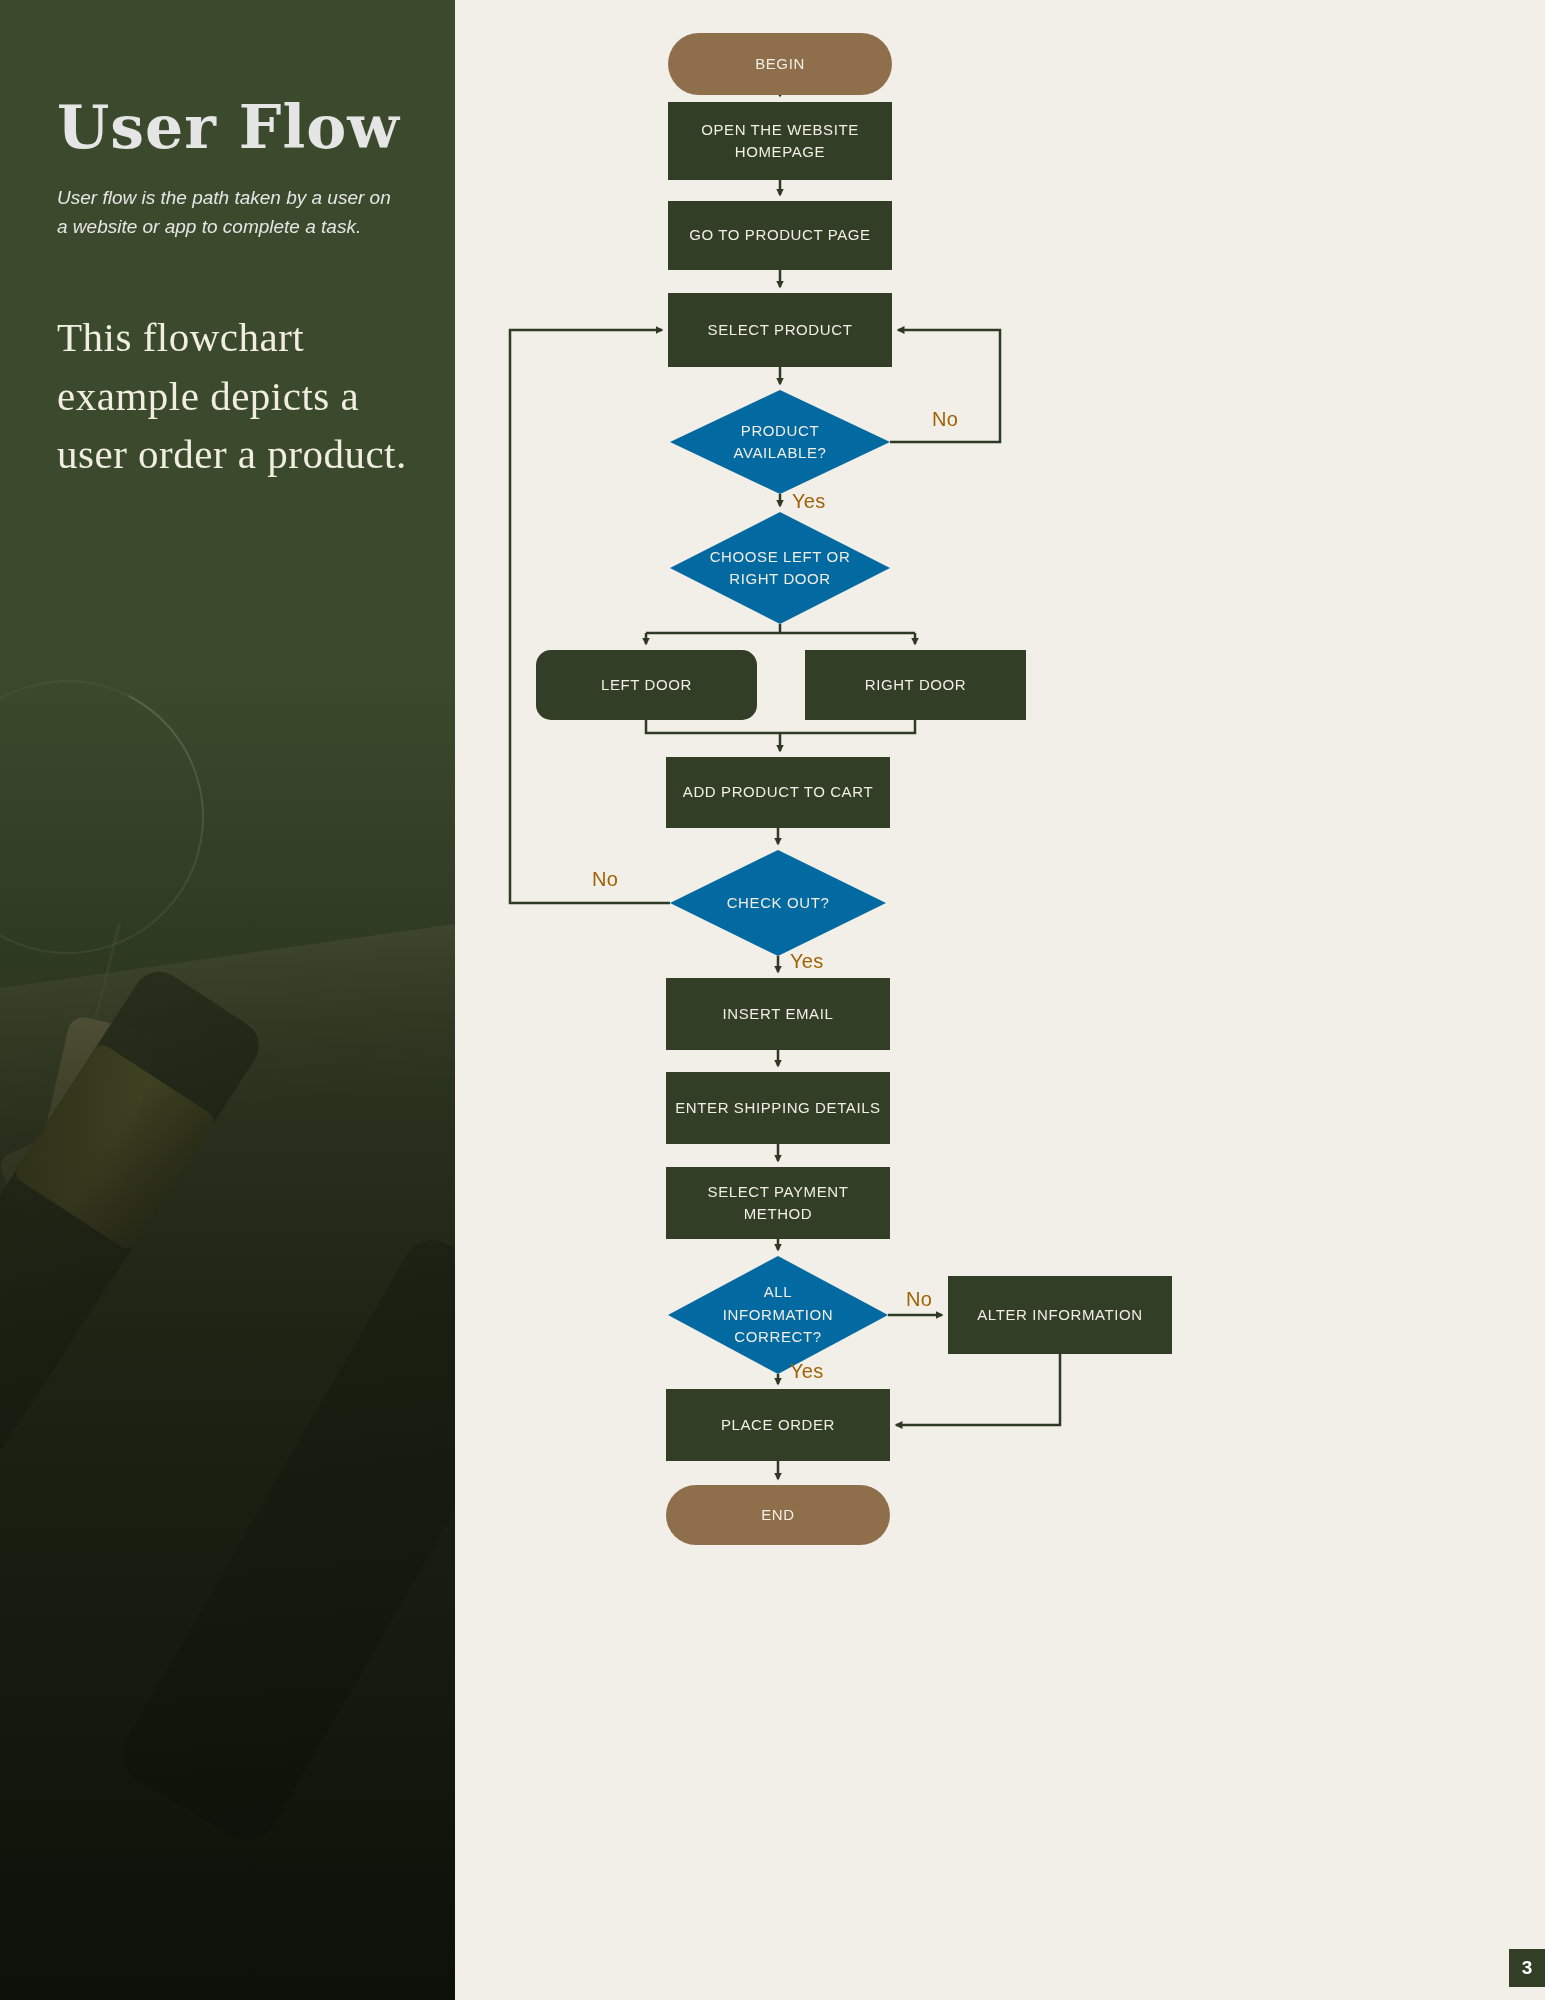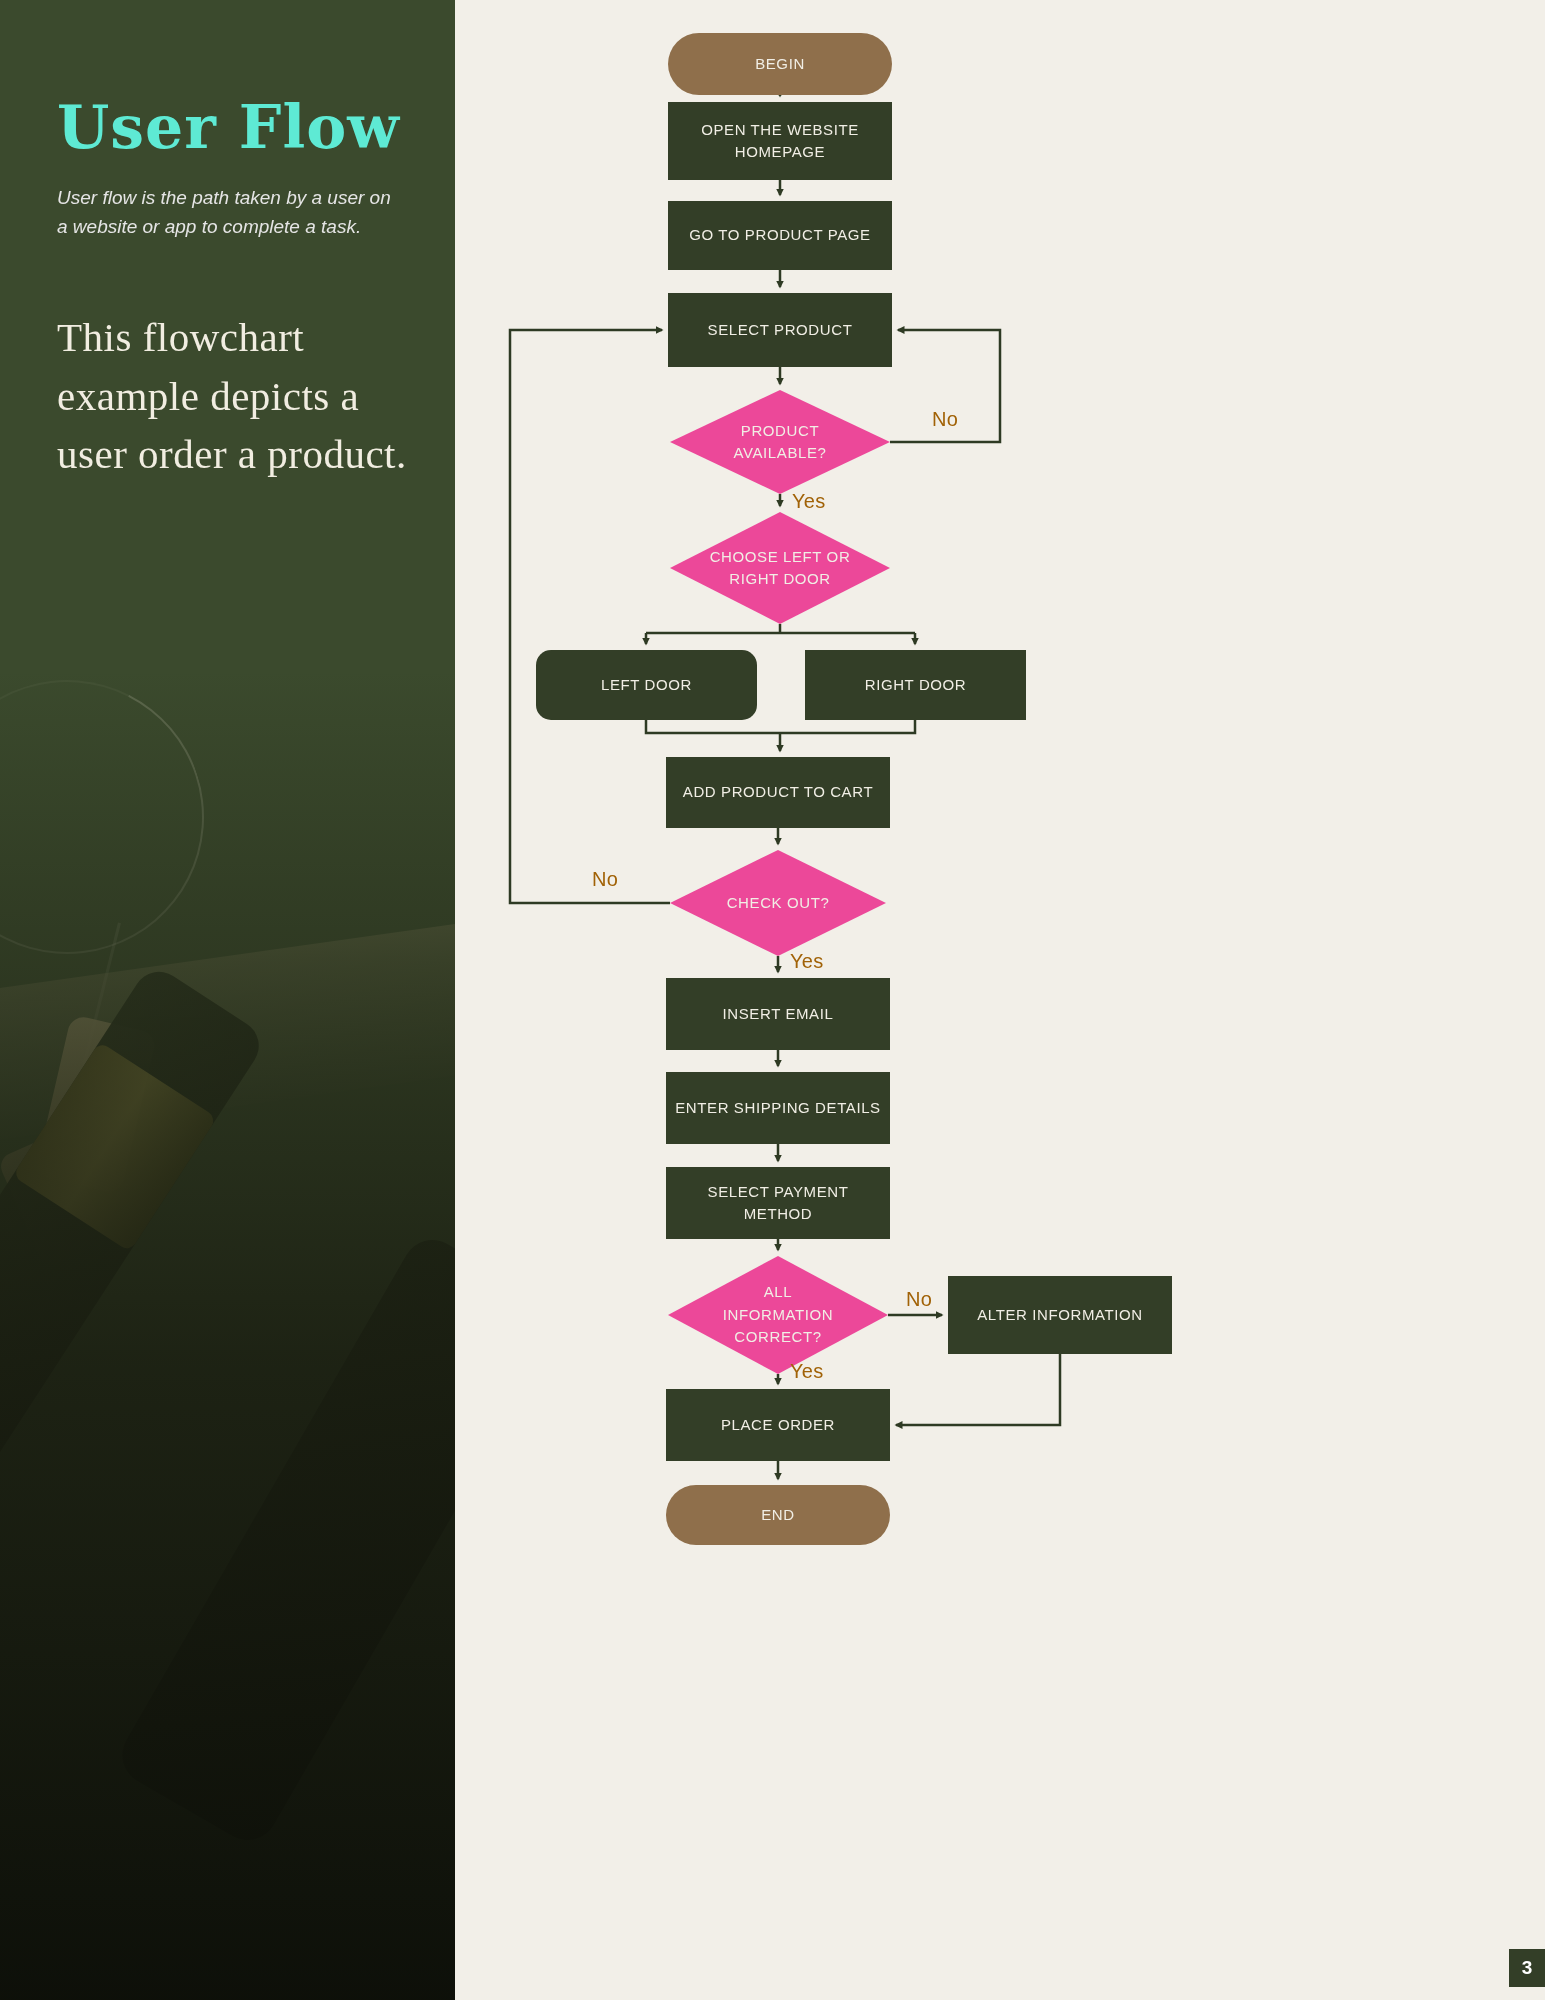--- a/index.html
+++ b/index.html
@@ -9,21 +9,21 @@
   }
 
   
   .sidebar {
     position:absolute; left:0; top:0; width:455px; height:2000px;
     background:#3b4a2d; overflow:hidden;
   }
   .sidebar-title {
     position:absolute; left:57px; top:92px; width:360px;
     font-family:"DejaVu Serif","Liberation Serif",serif; font-weight:bold;
-    font-size:60px; color:#5eead4; letter-spacing:1px;
+    font-size:60px; color:#e5e5e5; letter-spacing:1px;
   }
   .sidebar-subtitle {
     position:absolute; left:57px; top:183px; width:335px;
     font-style:italic; font-size:19px; line-height:1.55; color:#e5e5e5;
   }
   .sidebar-body {
     position:absolute; left:57px; top:308px; width:360px;
     font-family:"Liberation Serif", serif; font-size:41px; line-height:1.43;
     color:#f1ede1; letter-spacing:.5px;
   }
@@ -77,21 +77,21 @@
 
   
   .connectors { position:absolute; left:0; top:0; pointer-events:none; }
 
   .node {
     position:absolute; display:flex; align-items:center; justify-content:center;
     text-align:center; color:#f1eee5; font-size:15px; letter-spacing:.6px;
     line-height:1.5;
   }
   .process   { background:#333e27; }
-  .decision  { background:#ec4899; clip-path:polygon(50% 0,100% 50%,50% 100%,0 50%); }
+  .decision  { background:#0369a1; clip-path:polygon(50% 0,100% 50%,50% 100%,0 50%); }
   .terminator{ background:#8f6f4b; border-radius:32px; }
   .node .txt { display:block; padding:0 8px; }
 
   .edge-label {
     position:absolute; font-size:20px; color:#a16207; letter-spacing:.3px;
   }
 
   .page-badge {
     position:absolute; right:0; bottom:13px; width:36px; height:38px;
     background:#333e27; color:#ffffff; display:flex; align-items:center;

